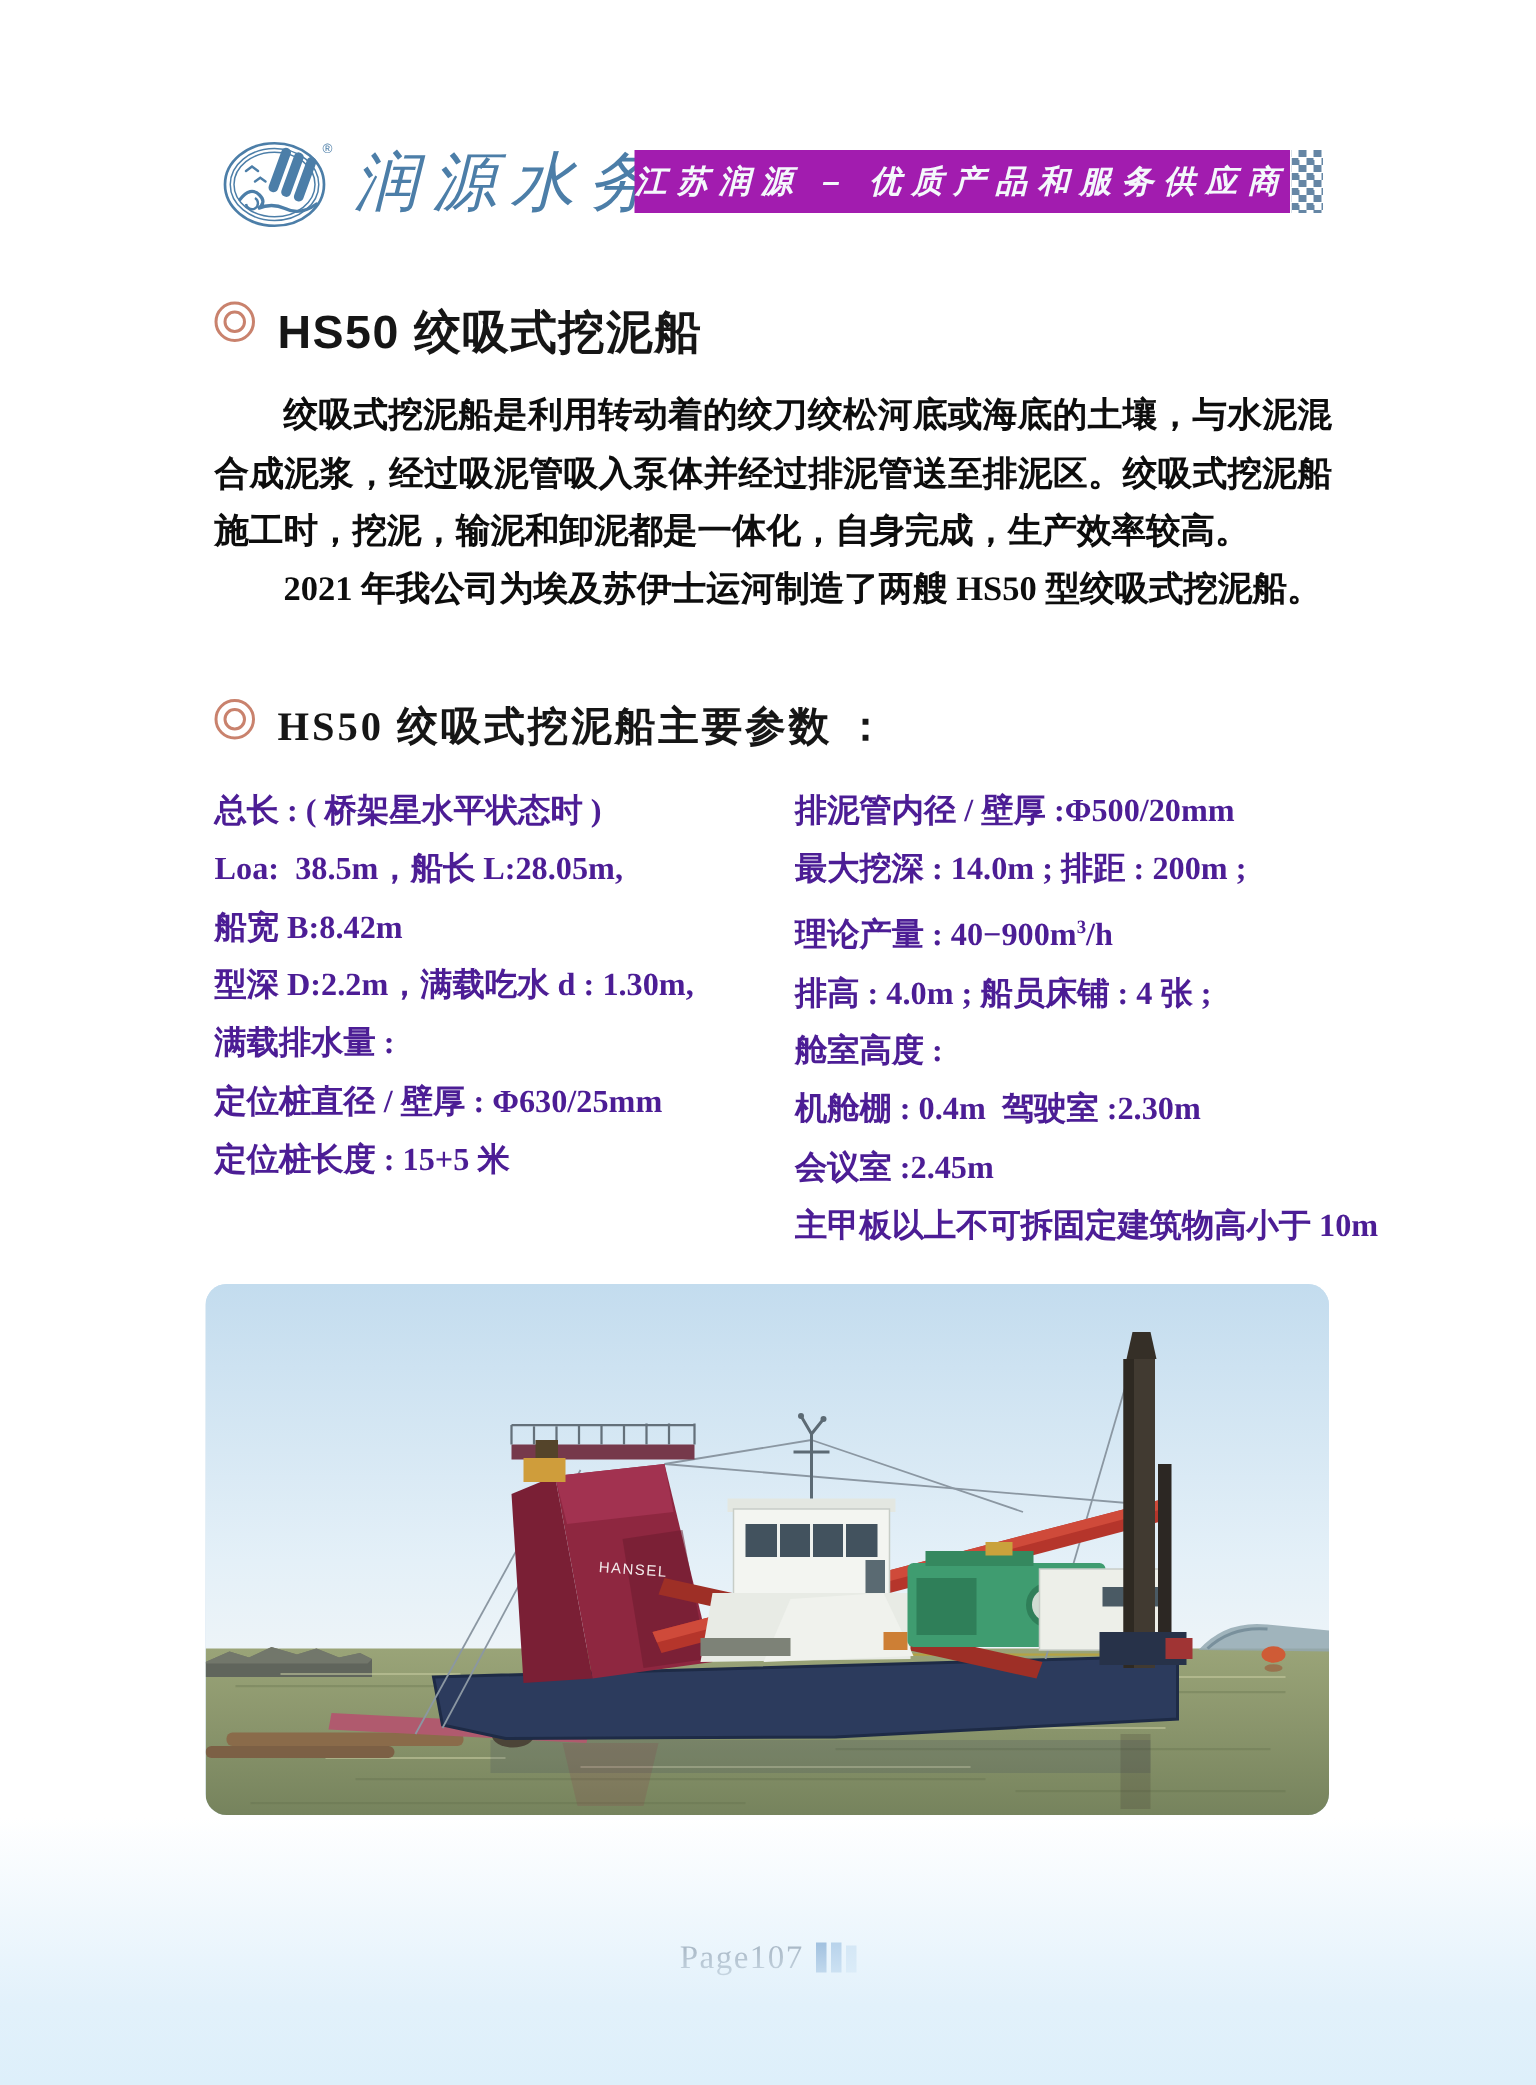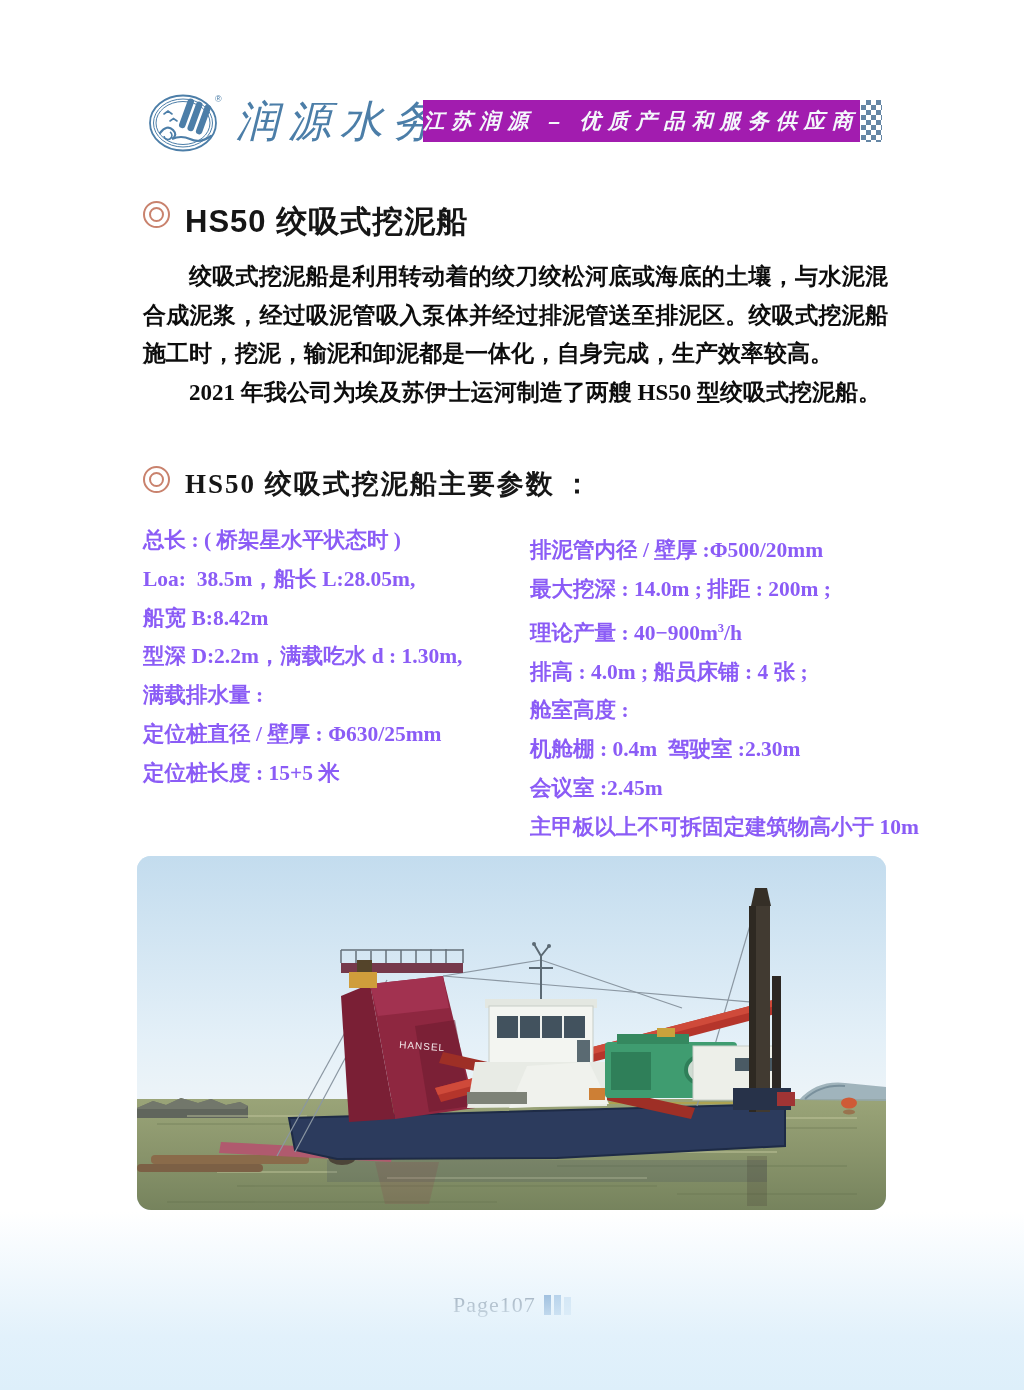--- a/index.html
+++ b/index.html
@@ -58,24 +58,24 @@
     position:absolute; left:143px; top:258px; width:745px;
     font-weight:bold; font-size:23px; line-height:38.5px;
     text-align:justify; color:#0d0d0d;
   }
   .intro-block p { text-indent:2em; }
 
   
   .specs { position:absolute; left:143px; top:521px; width:745px; }
   .specs-col { position:absolute; top:0; }
   .specs-col.left { left:0; width:380px; }
-  .specs-col.right { left:387px; width:358px;margin-top:10px; }
+  .specs-col.right { left:387px; width:358px; }
   .spec-line {
     font-weight:bold; font-size:21.5px; line-height:38.8px;
-    white-space:pre; color:#8b5cf6;
+    white-space:pre; color:#4c1d95;
   }
   .spec-line sup-like, .sup { font-size:0.58em; vertical-align:super; }
 
   
   .photo-frame {
     position:absolute; left:137px; top:856px; width:749px; height:354px;
     border-radius:14px; overflow:hidden; background:#cfe2f0;
   }
   .photo-frame svg { display:block; }
 

